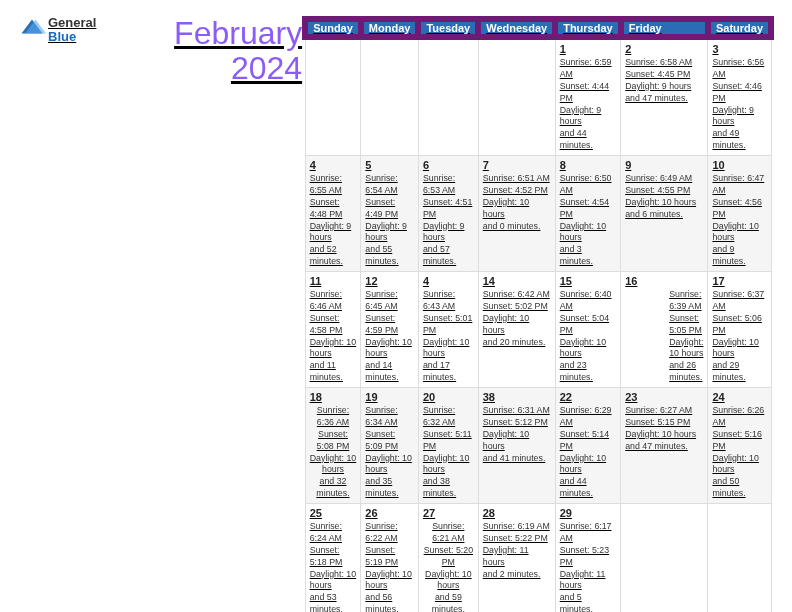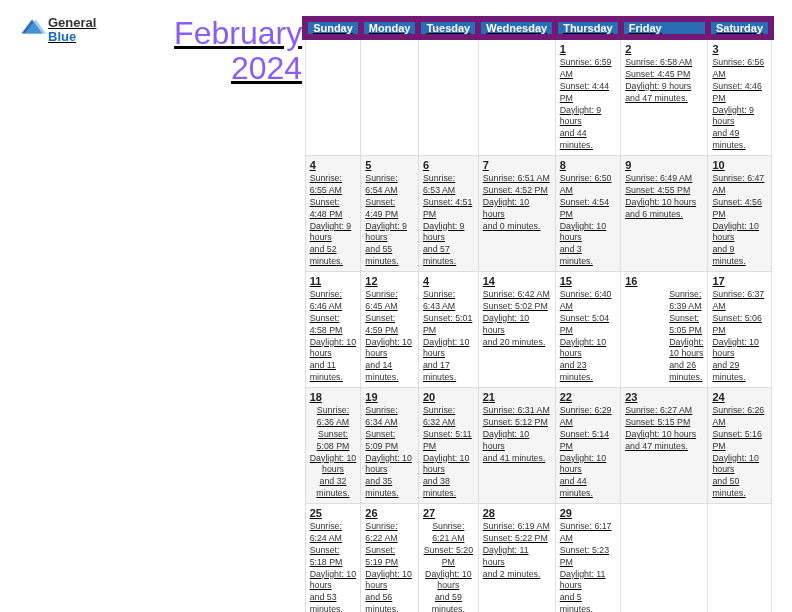--- a/index.html
+++ b/index.html
@@ -278,21 +278,21 @@
 and 35 minutes.</div>
           </td>
           <td>
             <span class="day-num">20</span>
             <div class="day-info" style="white-space: pre-line;">Sunrise: 6:32 AM
 Sunset: 5:11 PM
 Daylight: 10 hours
 and 38 minutes.</div>
           </td>
           <td>
-            <span class="day-num">21</span>
+            <span class="day-num">38</span>
             <div class="day-info" style="white-space: pre-line;">Sunrise: 6:31 AM
 Sunset: 5:12 PM
 Daylight: 10 hours
 and 41 minutes.</div>
           </td>
           <td>
             <span class="day-num">22</span>
             <div class="day-info" style="white-space: pre-line;">Sunrise: 6:29 AM
 Sunset: 5:14 PM
 Daylight: 10 hours

